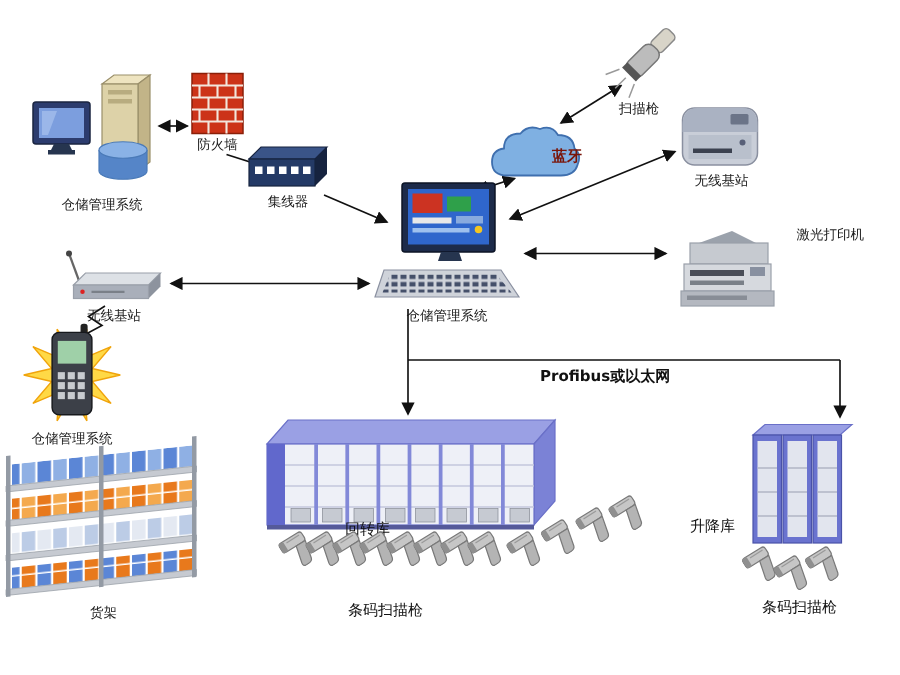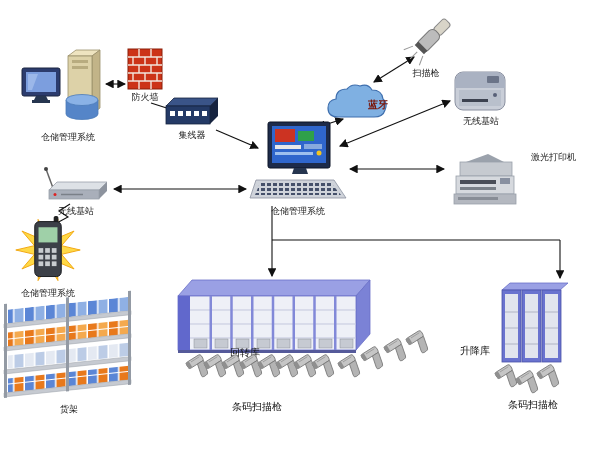--- a/index.html
+++ b/index.html
@@ -292,20 +292,21 @@
           <line x1="25" y1="46" x2="38" y2="46"></line>
           <line x1="45" y1="46" x2="58" y2="46"></line>
         <line x1="5" y1="62" x2="18" y2="62"></line>
           <line x1="25" y1="62" x2="38" y2="62"></line>
           <line x1="45" y1="62" x2="58" y2="62"></line>
       </g>
     </svg>
   </div>
   <div class="free-lbl b" style="left:460px;top:344px">升降库</div>
 
+  <div class="free-lbl" style="left:360px;top:244px;font-weight:bold;font-size:10px">Profibus或以太网</div>
 
   <div class="gun-row" style="left:188px;top:352px">
     <div class="gun-w"><svg viewBox="0 0 44 46">
           <use href="#gun"></use>
         </svg></div>
     <div class="gun-w"><svg viewBox="0 0 44 46">
           <use href="#gun"></use>
         </svg></div>
     <div class="gun-w"><svg viewBox="0 0 44 46">
           <use href="#gun"></use>

